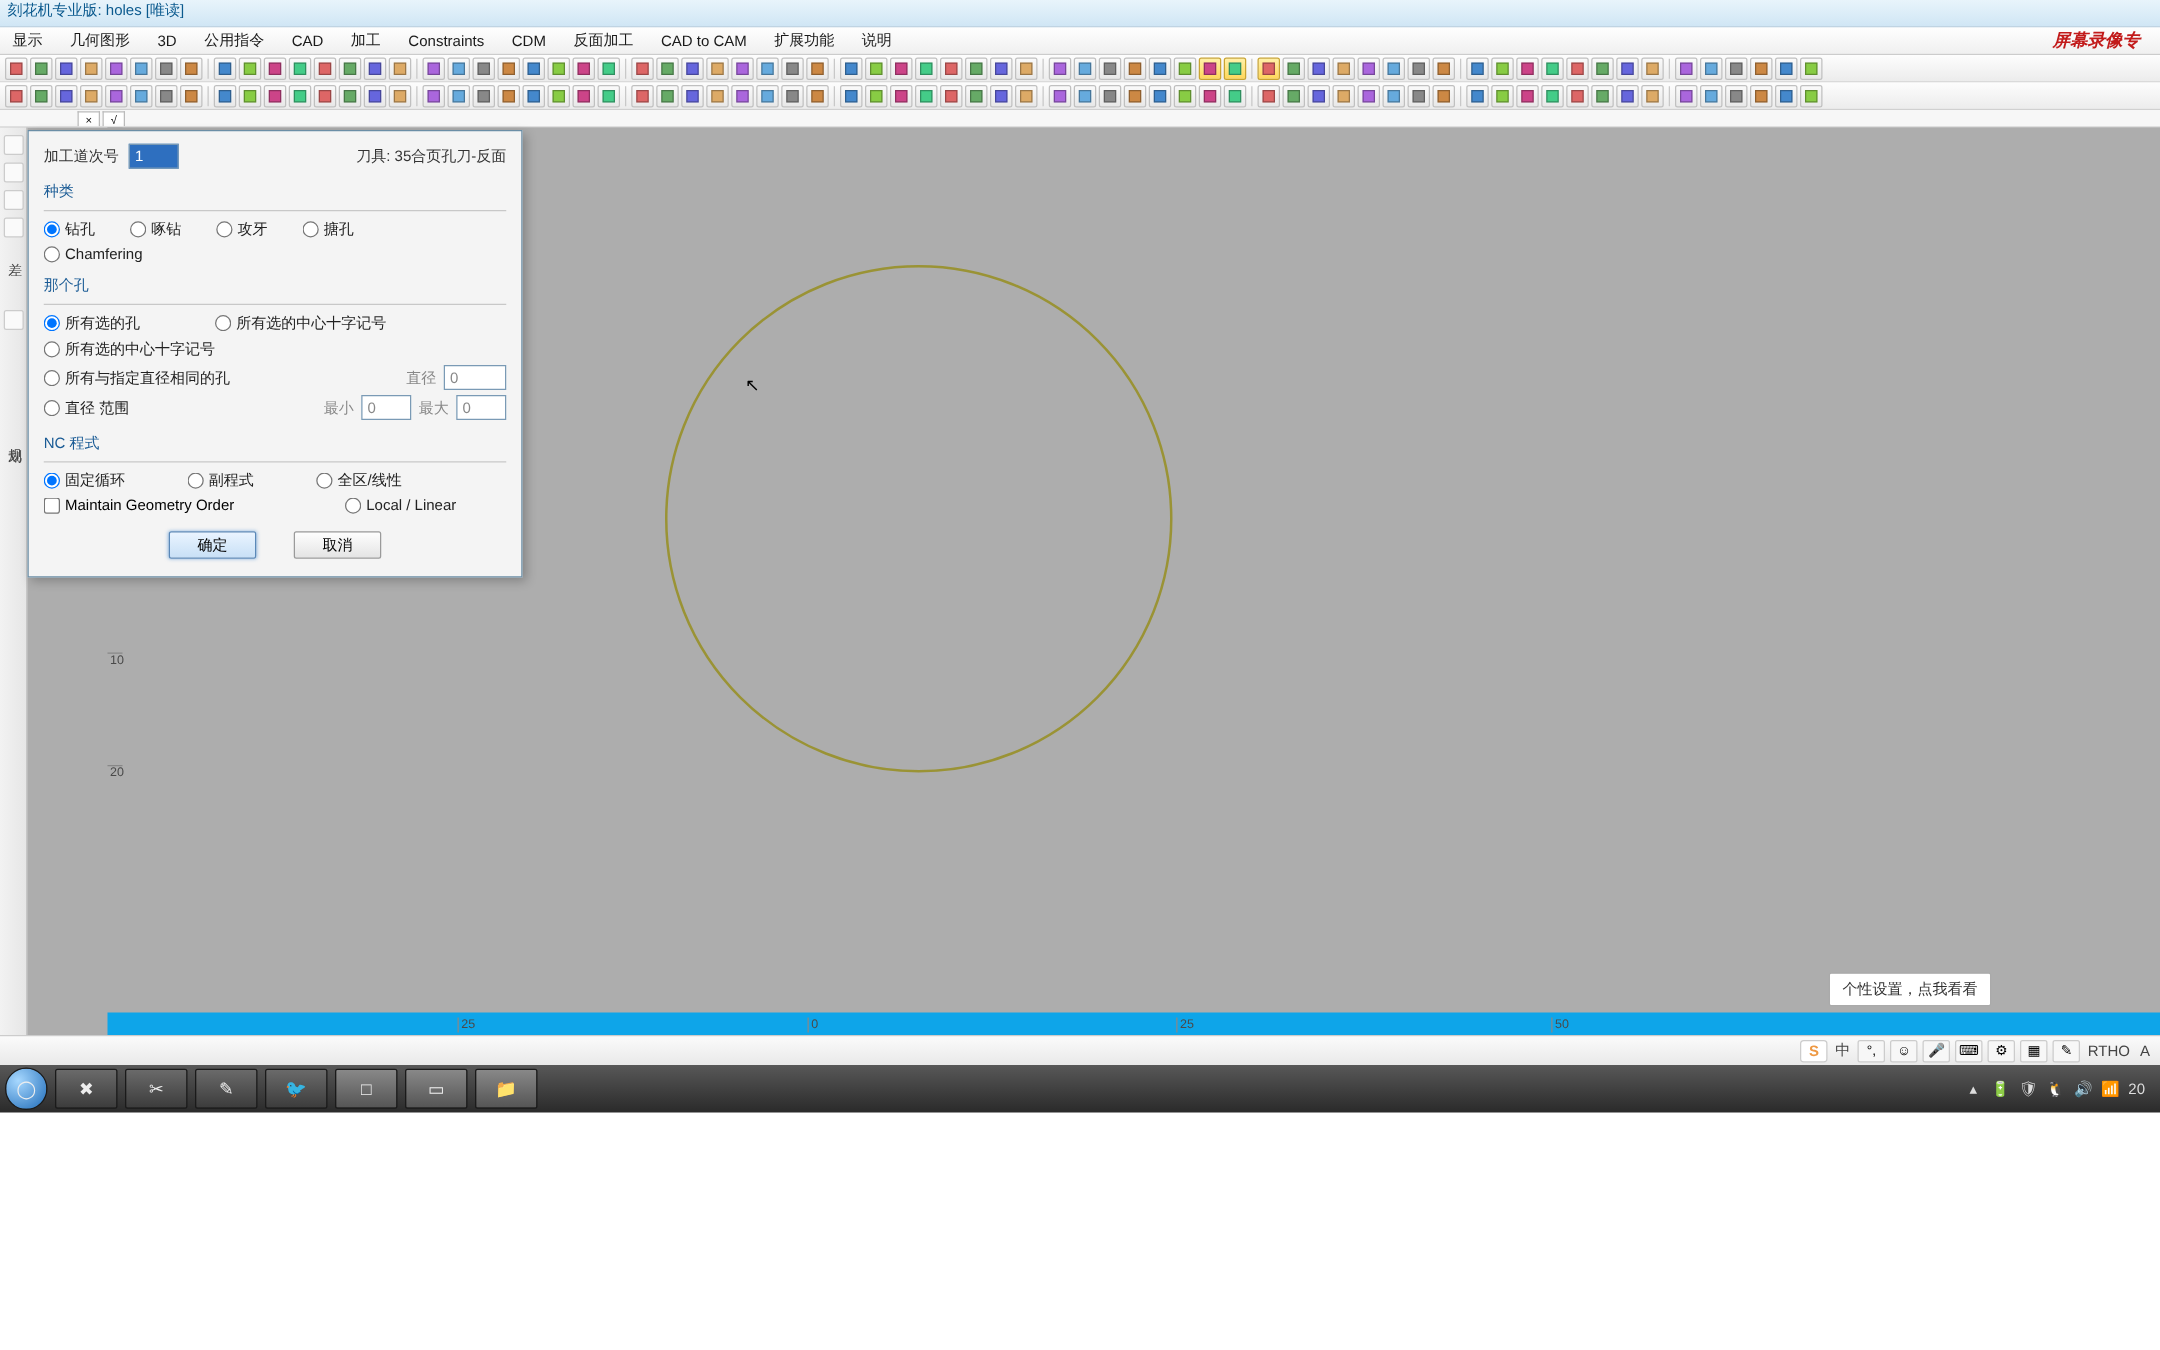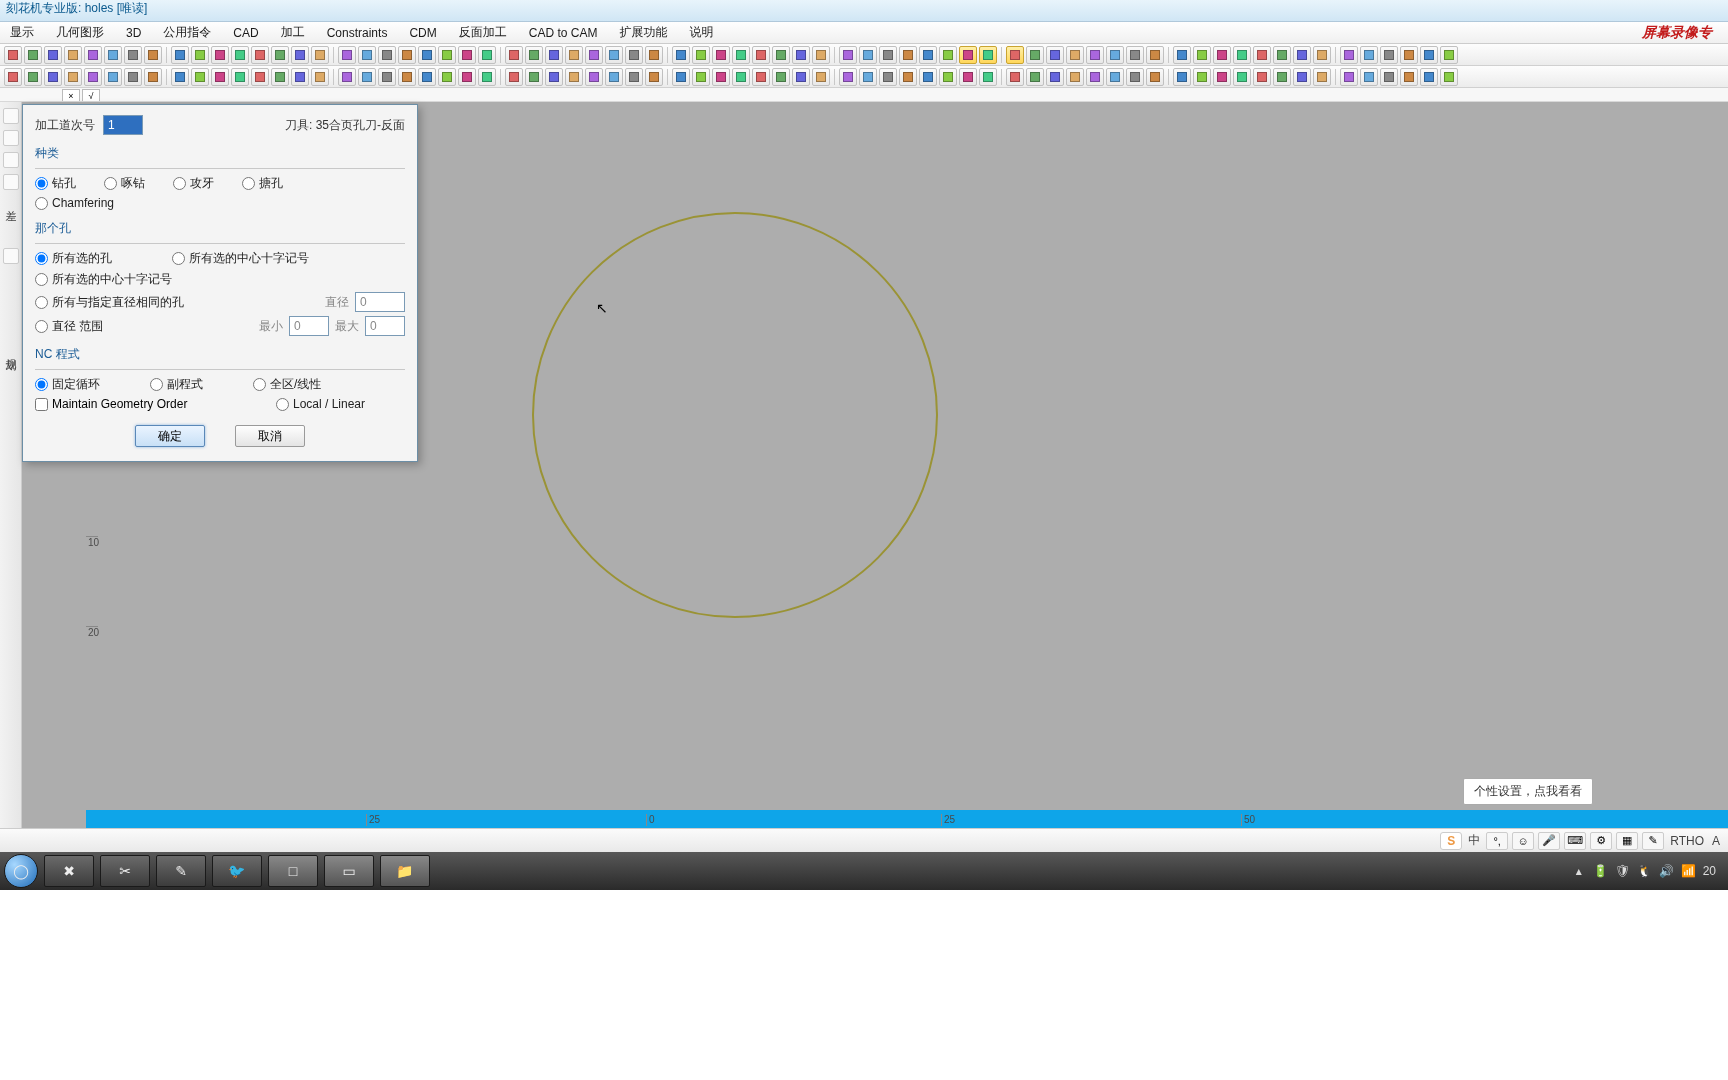--- a/index.html
+++ b/index.html
@@ -19,21 +19,21 @@
 .tabs-strip { height: 14px; background: #f7f7f7; border-bottom: 1px solid #d8d8d8; display: flex; align-items: flex-end; padding-left: 60px; }
 .tab-stub { width: 18px; height: 12px; background: #fff; border: 1px solid #bbb; border-bottom: none; margin-left: 2px; font-size: 9px; display:flex; align-items:center; justify-content:center; }
 
 .main-area { position: relative; height: 726px; background: #adadad; }
 .left-dock { position: absolute; left: 0; top: 0; width: 22px; height: 100%; background: linear-gradient(to right, #f2f2f2, #e6e6e6); border-right: 1px solid #ccc; display: flex; flex-direction: column; align-items: center; gap: 6px; padding-top: 6px; }
 .left-dock .dock-btn { width: 16px; height: 16px; background: #fafafa; border: 1px solid #ccc; border-radius: 2px; }
 .left-dock .vtext { writing-mode: vertical-rl; font-size: 11px; color: #444; margin-top: 6px; }
 
 .canvas { position: absolute; left: 86px; top: 0; right: 0; bottom: 0; background: #adadad; }
 .ruler-left { position: absolute; left: 86px; top: 0; width: 12px; bottom: 18px; background: #adadad; }
-.ruler-tick { position: absolute; left: 0; width: 100%; border-top: 1px solid #888; font-size: 10px; color: #4a4a4a; padding-left: 2px; margin-top: 14px; }
+.ruler-tick { position: absolute; left: 0; width: 100%; border-top: 1px solid #888; font-size: 10px; color: #4a4a4a; padding-left: 2px; }
 .ruler-bottom { position: absolute; left: 86px; right: 0; bottom: 0; height: 18px; background: #0ea5e9; }
 .ruler-btick { position: absolute; bottom: 2px; border-left: 1px solid #888; font-size: 10px; color: #4a4a4a; padding-left: 2px; height: 12px; }
 
 .circle-shape { position: absolute; width: 406px; height: 406px; border: 2px solid #9a9335; border-radius: 50%; left: 446px; top: 110px; }
 
 .tooltip-box { position: absolute; right: 135px; bottom: 23px; background: #fff; border: 1px solid #aaa; padding: 4px 10px; font-size: 12px; color: #333; border-radius: 2px; }
 
 .cursor-arrow { position: absolute; left: 510px; top: 198px; font-size: 14px; color: #000; }
 
 .dialog { position: absolute; left: 22px; top: 2px; width: 396px; background: #f4f4f4; border: 1px solid #6b8ea6; box-shadow: 3px 3px 8px rgba(0,0,0,0.25); }

